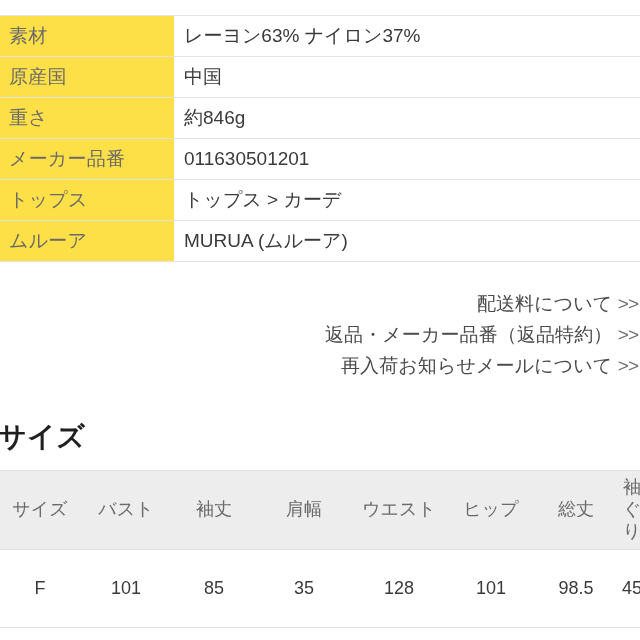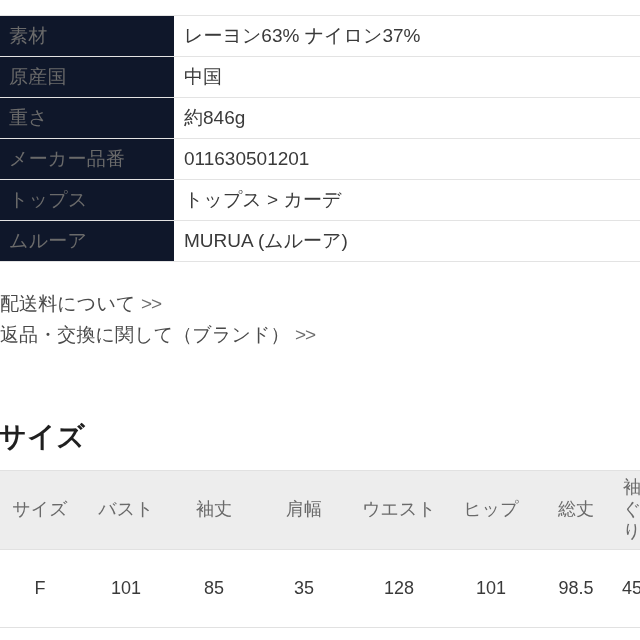--- a/index.html
+++ b/index.html
@@ -41,36 +41,37 @@
     border-top: 1px solid #e3e3e3;
     border-bottom: 1px solid #e3e3e3;
     padding: 0 0 0 9px;
     vertical-align: middle;
     line-height: 1.25;
     white-space: nowrap;
     overflow: hidden;
   }
   .spec-table td.spec-label {
     width: 165px;
-    background: #0f172a;
+    background: #fde047;
     color: #6a6a6a;
     letter-spacing: 0.2px;
   }
   .spec-table td.spec-value {
     background: #ffffff;
     color: #3a3a3a;
     padding-left: 10px;
   }
 
   
   .link-list {
     position: absolute;
-    left: 0;
+    left: 12px;
     top: 288px;
     width: 626px;
+    text-align: right;
   }
   .link-row {
     display: block;
     font-size: 19px;
     color: #4a4a4a;
     line-height: 31px;
     white-space: nowrap;
     text-decoration: none;
     letter-spacing: 0.1px;
   }
@@ -165,21 +166,22 @@
       </tr>
       <tr>
         <td class="spec-label">ムルーア</td>
         <td class="spec-value">MURUA (ムルーア)</td>
       </tr>
     </tbody>
   </table>
 
   <div class="link-list">
     <a class="link-row" href="#"><span>配送料について</span> <span class="chev">&gt;&gt;</span></a>
-    <a class="link-row" href="#"><span>返品・交換に関して（ブランド）</span> <span class="chev">&gt;&gt;</span></a>
+    <a class="link-row" href="#"><span>返品・メーカー品番（返品特約）</span> <span class="chev">&gt;&gt;</span></a>
+    <a class="link-row" href="#"><span>再入荷お知らせメールについて</span> <span class="chev">&gt;&gt;</span></a>
   </div>
 
   <div class="size-heading">サイズ</div>
 
   <div class="size-table-wrap">
     <table class="size-table">
       <thead>
         <tr>
           <th class="c0">サイズ</th>
           <th class="c1">バスト</th>

